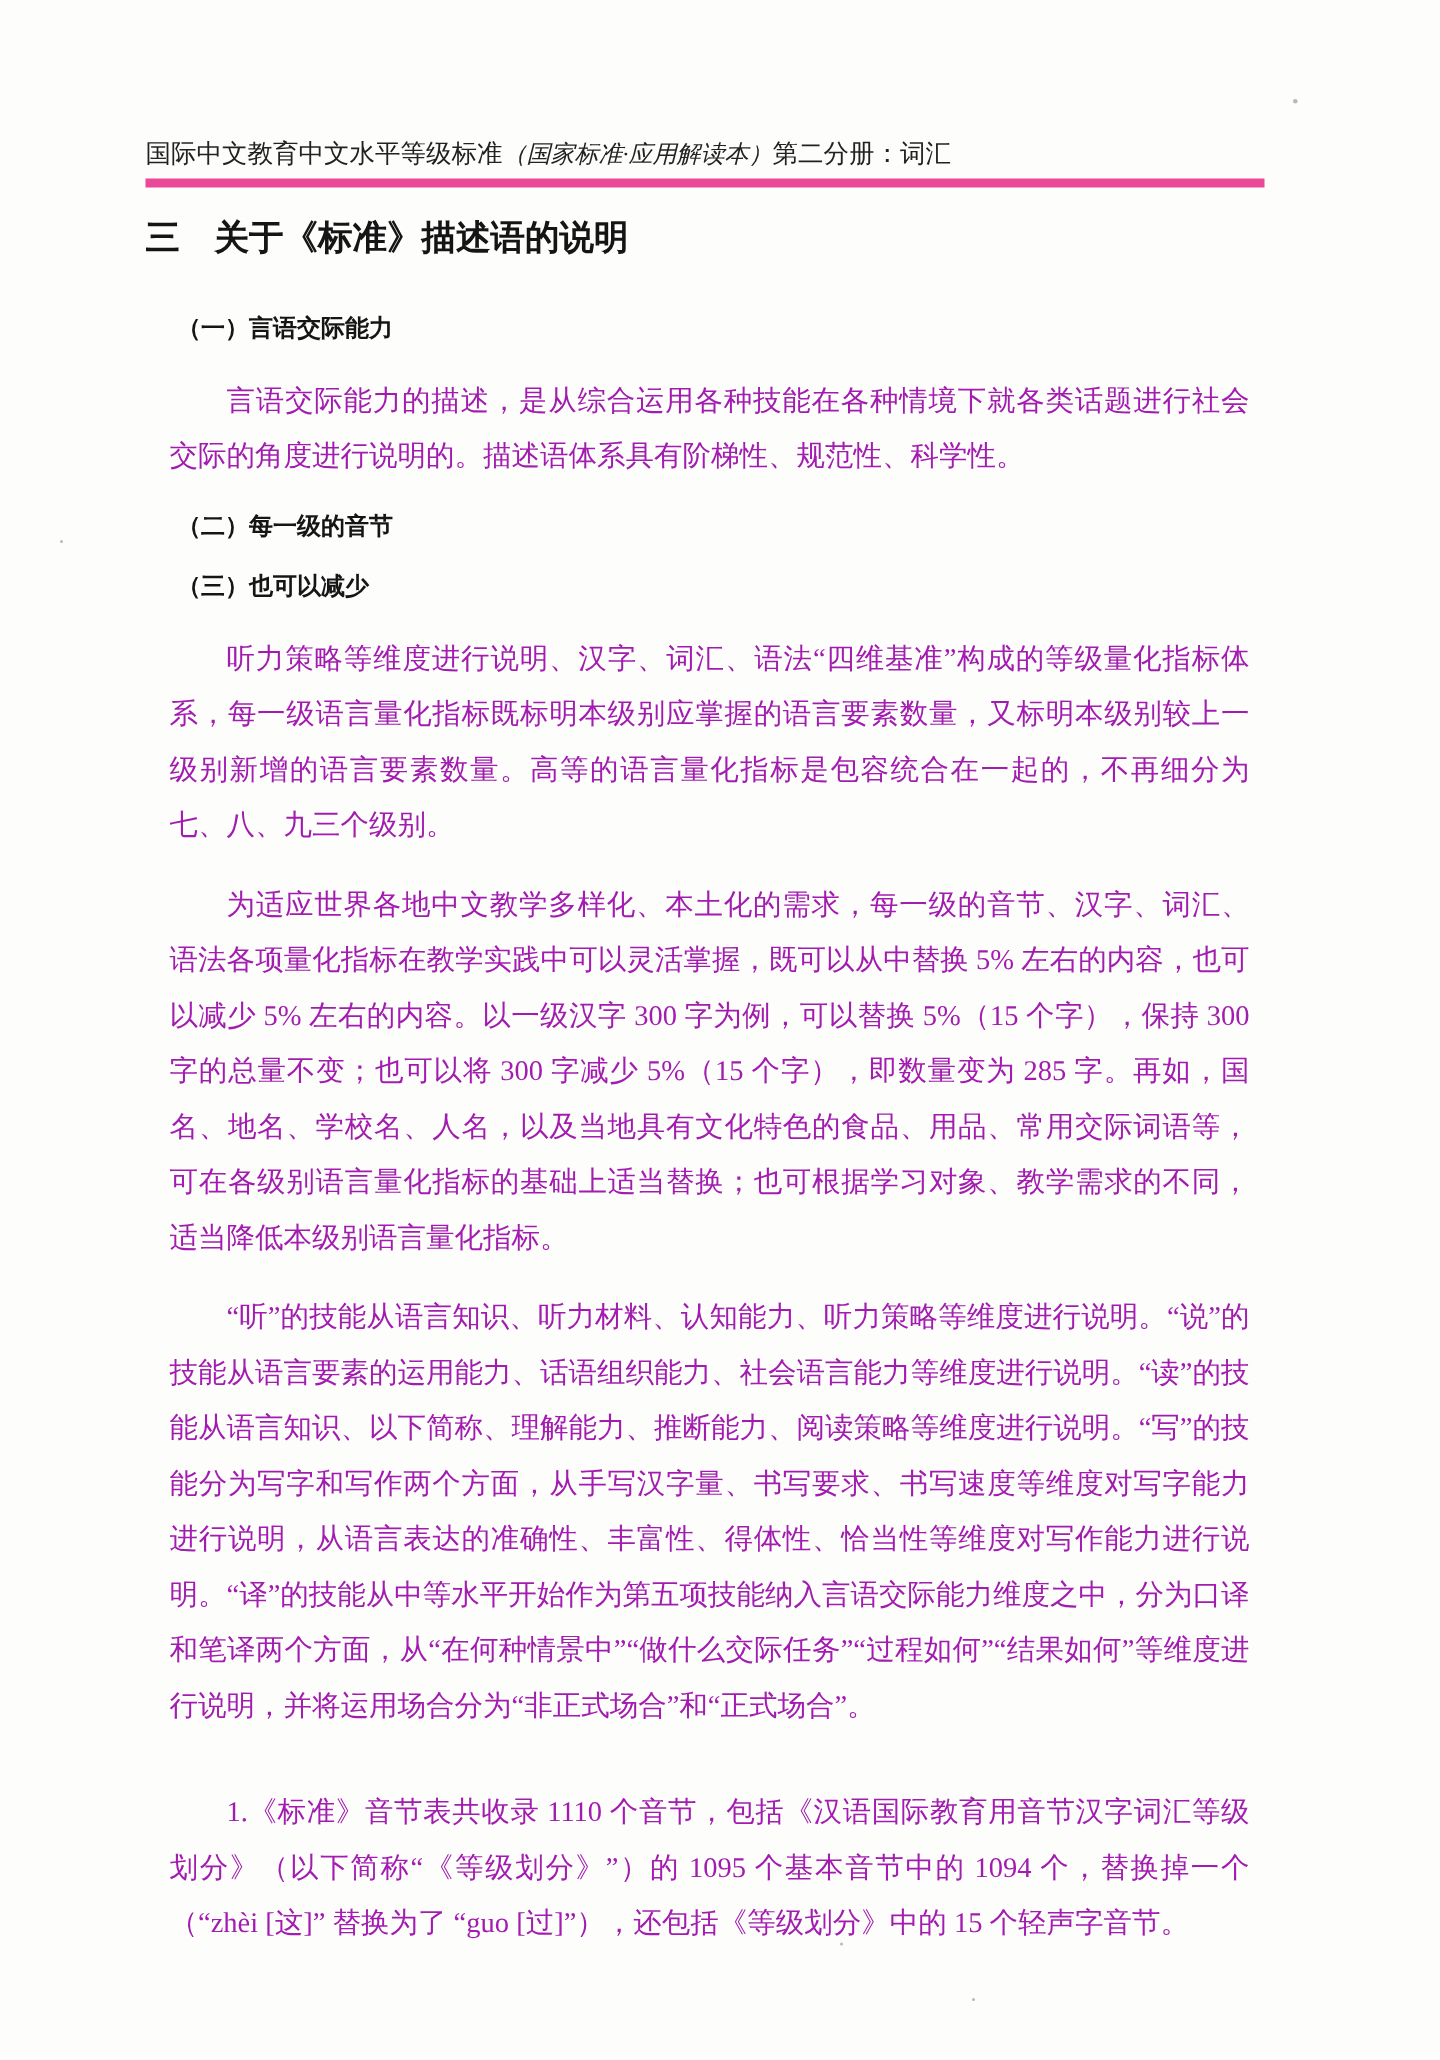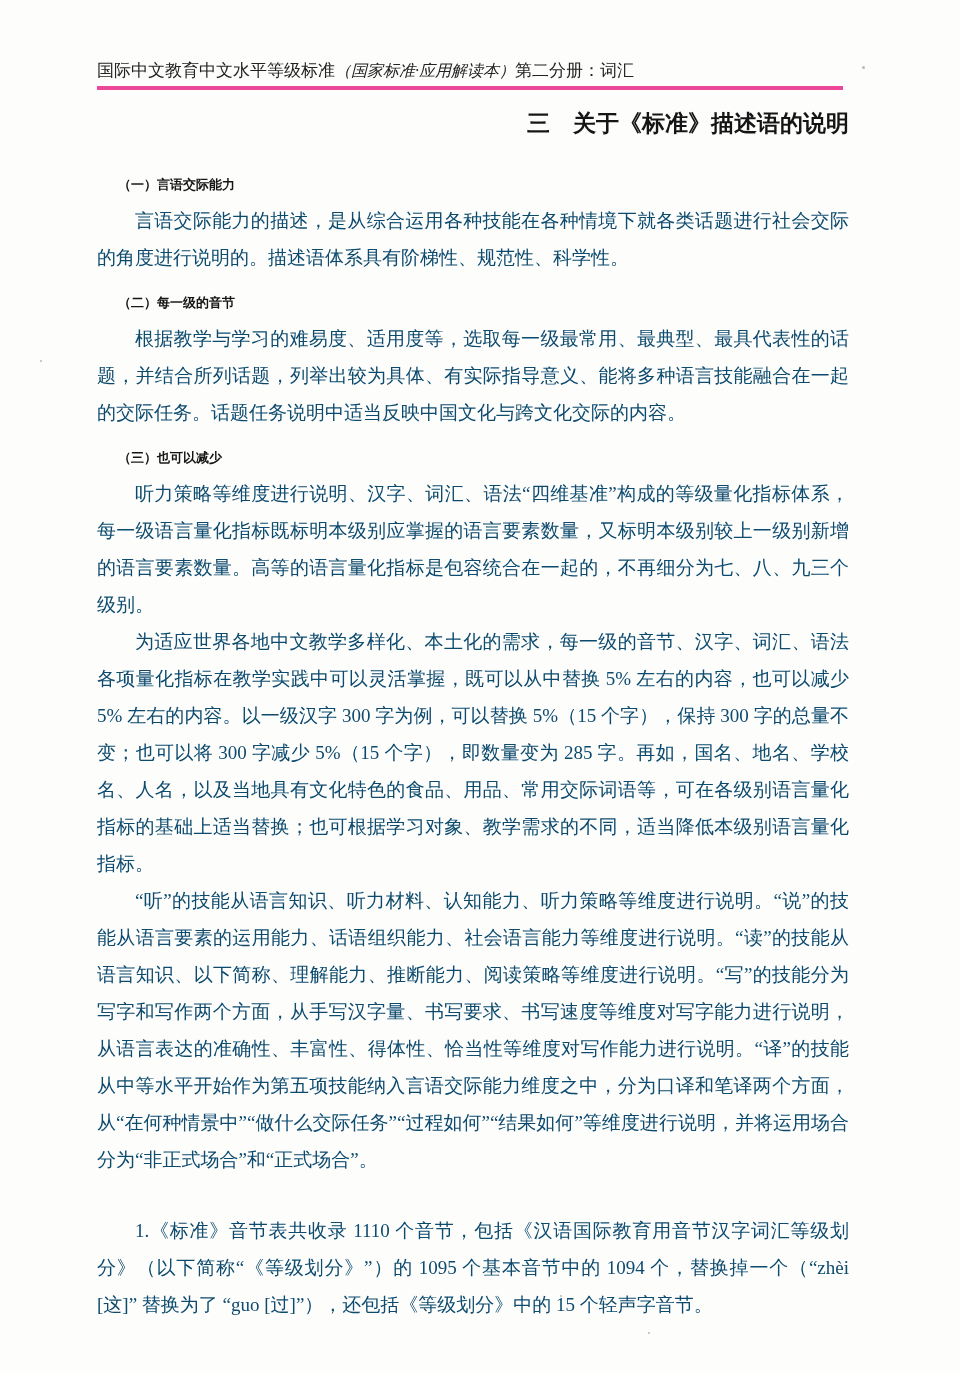--- a/index.html
+++ b/index.html
@@ -6,60 +6,60 @@
   .page {
     position: relative;
     width: 960px;
     height: 1373px;
     background: #fdfdfc;
     overflow: hidden;
     font-family: "Liberation Serif", "DejaVu Serif", serif;
     color: #1e1e1e;
   }
   .running-header {
-    margin: 60px 117px 0 97px;
+    margin: 92px 117px 0 97px;
     padding-bottom: 5px;
-    border-bottom: 4px solid #ec4899;
+    border-bottom: 6px solid #ec4899;
     font-size: 17px;
     line-height: 21px;
     color: #222;
     white-space: nowrap;
   }
   .running-header .kai {
     font-style: italic;
     font-size: 16px;
   }
   .content { margin: 0 111px 0 97px; }
   .chapter-title {
     font-family: "Liberation Sans", "DejaVu Sans", sans-serif;
     font-weight: 700;
     font-size: 23px;
     line-height: 30px;
-    text-align: right;
+    text-align: left;
     margin: 18px 0 0 0;
     color: #151515;
   }
   .chapter-title.second { margin-top: 26px; }
   .sub-heading {
     font-family: "Liberation Sans", "DejaVu Sans", sans-serif;
     font-weight: 700;
-    font-size: 13px;
+    font-size: 16px;
     line-height: 26px;
     margin: 14px 0 4px 0;
     text-indent: 21px;
     color: #151515;
   }
   .sub-heading.first { margin-top: 34px; }
   .para {
     font-size: 19px;
     line-height: 37px;
-    margin: 0;
+    margin: 16px;
     text-align: justify;
     text-indent: 2em;
-    color: #0c4a6e;
+    color: #a21caf;
   }
   .para.lead-gap { margin-top: 34px; }
   .speck {
     position: absolute;
     width: 3px;
     height: 3px;
     border-radius: 50%;
     background: #b9b9b5;
   }
   .speck.s1 { left: 862px; top: 66px; }
@@ -80,21 +80,20 @@
 
     <h1 class="chapter-title">三　关于《标准》描述语的说明</h1>
 
     <section>
       <h2 class="sub-heading first">（一）言语交际能力</h2>
       <p class="para">言语交际能力的描述，是从综合运用各种技能在各种情境下就各类话题进行社会交际的角度进行说明的。描述语体系具有阶梯性、规范性、科学性。</p>
     </section>
 
     <section>
       <h2 class="sub-heading">（二）每一级的音节</h2>
-      <p class="para">根据教学与学习的难易度、适用度等，选取每一级最常用、最典型、最具代表性的话题，并结合所列话题，列举出较为具体、有实际指导意义、能将多种语言技能融合在一起的交际任务。话题任务说明中适当反映中国文化与跨文化交际的内容。</p>
     </section>
 
     <section>
       <h2 class="sub-heading">（三）也可以减少</h2>
       <p class="para">听力策略等维度进行说明、汉字、词汇、语法“四维基准”构成的等级量化指标体系，每一级语言量化指标既标明本级别应掌握的语言要素数量，又标明本级别较上一级别新增的语言要素数量。高等的语言量化指标是包容统合在一起的，不再细分为七、八、九三个级别。</p>
       <p class="para">为适应世界各地中文教学多样化、本土化的需求，每一级的音节、汉字、词汇、语法各项量化指标在教学实践中可以灵活掌握，既可以从中替换 5% 左右的内容，也可以减少 5% 左右的内容。以一级汉字 300 字为例，可以替换 5%（15 个字），保持 300 字的总量不变；也可以将 300 字减少 5%（15 个字），即数量变为 285 字。再如，国名、地名、学校名、人名，以及当地具有文化特色的食品、用品、常用交际词语等，可在各级别语言量化指标的基础上适当替换；也可根据学习对象、教学需求的不同，适当降低本级别语言量化指标。</p>
     </section>
 
     <section>
       <p class="para">“听”的技能从语言知识、听力材料、认知能力、听力策略等维度进行说明。“说”的技能从语言要素的运用能力、话语组织能力、社会语言能力等维度进行说明。“读”的技能从语言知识、以下简称、理解能力、推断能力、阅读策略等维度进行说明。“写”的技能分为写字和写作两个方面，从手写汉字量、书写要求、书写速度等维度对写字能力进行说明，从语言表达的准确性、丰富性、得体性、恰当性等维度对写作能力进行说明。“译”的技能从中等水平开始作为第五项技能纳入言语交际能力维度之中，分为口译和笔译两个方面，从“在何种情景中”“做什么交际任务”“过程如何”“结果如何”等维度进行说明，并将运用场合分为“非正式场合”和“正式场合”。</p>

